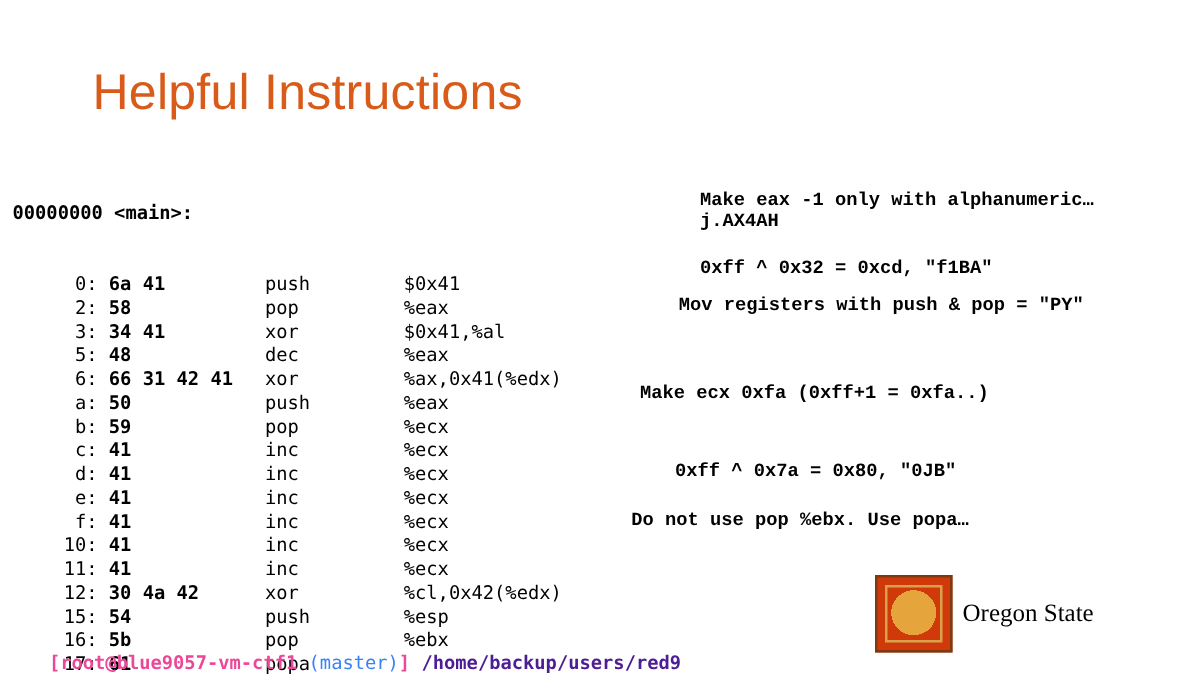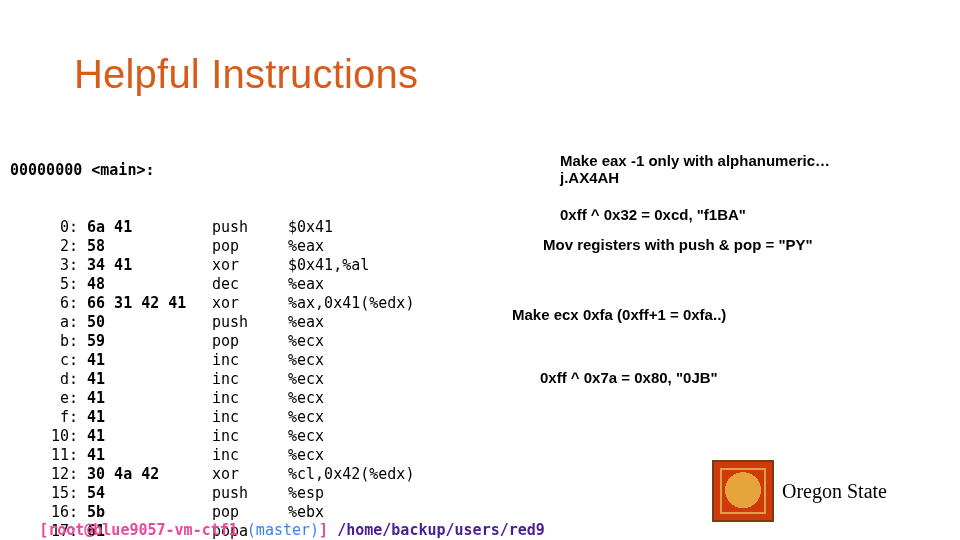--- a/index.html
+++ b/index.html
@@ -3,34 +3,34 @@
 <meta charset="utf-8">
 <style>
   * { margin: 0; padding: 0; box-sizing: border-box; }
   html, body { width: 960px; height: 540px; background: #fff; font-family: Arial, sans-serif; overflow: hidden; }
   .slide { position: relative; width: 960px; height: 540px; }
   .title { position: absolute; left: 74px; top: 52px; font-size: 40px; font-weight: 400; color: #d95b1a; letter-spacing: 0.2px; }
   .asm { position: absolute; left: 10px; top: 123px; font-family: "DejaVu Sans Mono","Consolas",monospace; font-size: 15px; line-height: 19px; color: #000; white-space: pre; }
   .asm .addr { display:inline-block; width:68px; text-align:right; }
   .asm .hex  { display:inline-block; width:134px;font-weight:bold; }
   .asm .mnem { display:inline-block; width:76px; }
-  .asm .arg  { display:inline-block; }
+  .asm .arg  { display:inline-block;margin-left:35px; }
   .terminal { position: absolute; left: 3px; top: 505px; font-family: "DejaVu Sans Mono","Consolas",monospace; font-size: 15px; line-height: 17px; white-space: pre; }
   .term-user { color: #ec4899; font-weight: bold; }
   .term-branch { color: #3b82f6; font-weight: normal; }
   .term-path { color: #4c1d95; font-weight: bold; }
   .term-str { color: #000; }
-  .annot { position: absolute; font-family: Liberation Sans, sans-serif; font-size: 15px; font-weight: bold; color: #000; line-height: 17px; }
+  .annot { position: absolute; font-family: Liberation Mono, monospace; font-size: 15px; font-weight: bold; color: #000; line-height: 17px; }
   .a1 { left: 560px; top: 152px; width: 320px; }
   .a2 { left: 560px; top: 206px; }
   .a3 { left: 543px; top: 236px; }
   .a4 { left: 512px; top: 306px; }
   .a5 { left: 540px; top: 369px; }
   .a6 { left: 505px; top: 408px; }
-  .logo { position: absolute; right: 12px; bottom: 18px; width: 236px; height: 62px; display:flex; align-items:center;text-align:right; }
+  .logo { position: absolute; right: 24px; bottom: 18px; width: 236px; height: 62px; display:flex; align-items:center;text-align:right; }
   .logo-badge { width: 62px; height: 62px; background: #d03a0b; border: 2px solid #7a3a12; position: relative; flex: none; }
   .logo-badge::before { content: ""; position: absolute; left: 6px; top: 6px; right: 6px; bottom: 6px; border: 2px solid #d8a24a; background: radial-gradient(circle at 50% 48%, #e6a43d 0 18px, transparent 18px); }
   .logo-text { margin-left: 8px; line-height: 0.95; }
   .logo-text .l1 { font-family: Georgia, "Times New Roman", serif; font-size: 20px; color: #000; display:block; }
   .logo-text .l2 { font-family: Georgia, "Times New Roman", serif; font-size: 26px; color: #d03a0b; display:block; }
 </style>
 </head>
 <body>
 
 <div class="slide">
@@ -40,20 +40,21 @@
   <div class="asm">
     <div><b>00000000 &lt;main&gt;:</b></div>
     <div id="asm-rows"><div><span class="addr">0:</span><span class="hex"> 6a 41</span><span class="mnem">push</span><span class="arg">$0x41</span></div><div><span class="addr">2:</span><span class="hex"> 58</span><span class="mnem">pop</span><span class="arg">%eax</span></div><div><span class="addr">3:</span><span class="hex"> 34 41</span><span class="mnem">xor</span><span class="arg">$0x41,%al</span></div><div><span class="addr">5:</span><span class="hex"> 48</span><span class="mnem">dec</span><span class="arg">%eax</span></div><div><span class="addr">6:</span><span class="hex"> 66 31 42 41</span><span class="mnem">xor</span><span class="arg">%ax,0x41(%edx)</span></div><div><span class="addr">a:</span><span class="hex"> 50</span><span class="mnem">push</span><span class="arg">%eax</span></div><div><span class="addr">b:</span><span class="hex"> 59</span><span class="mnem">pop</span><span class="arg">%ecx</span></div><div><span class="addr">c:</span><span class="hex"> 41</span><span class="mnem">inc</span><span class="arg">%ecx</span></div><div><span class="addr">d:</span><span class="hex"> 41</span><span class="mnem">inc</span><span class="arg">%ecx</span></div><div><span class="addr">e:</span><span class="hex"> 41</span><span class="mnem">inc</span><span class="arg">%ecx</span></div><div><span class="addr">f:</span><span class="hex"> 41</span><span class="mnem">inc</span><span class="arg">%ecx</span></div><div><span class="addr">10:</span><span class="hex"> 41</span><span class="mnem">inc</span><span class="arg">%ecx</span></div><div><span class="addr">11:</span><span class="hex"> 41</span><span class="mnem">inc</span><span class="arg">%ecx</span></div><div><span class="addr">12:</span><span class="hex"> 30 4a 42</span><span class="mnem">xor</span><span class="arg">%cl,0x42(%edx)</span></div><div><span class="addr">15:</span><span class="hex"> 54</span><span class="mnem">push</span><span class="arg">%esp</span></div><div><span class="addr">16:</span><span class="hex"> 5b</span><span class="mnem">pop</span><span class="arg">%ebx</span></div><div><span class="addr">17:</span><span class="hex"> 61</span><span class="mnem">popa</span><span class="arg"></span></div></div>
   </div>
 
   <div class="annot a1">Make eax -1 only with alphanumeric… j.AX4AH</div>
   <div class="annot a2">0xff ^ 0x32 = 0xcd, "f1BA"</div>
   <div class="annot a3">Mov registers with push &amp; pop = "PY"</div>
   <div class="annot a4">Make ecx 0xfa (0xff+1 = 0xfa..)</div>
   <div class="annot a5">0xff ^ 0x7a = 0x80, "0JB"</div>
+  <div class="annot a6">Do not use pop %ebx. Use popa…</div>
 
   <div class="terminal">
     <span class="term-user">[root@blue9057-vm-ctf1 </span><span class="term-branch">(master)</span><span class="term-user">] </span><span class="term-path">/home/backup/users/red9</span>
 <span class="term-str">'j.AX4AHf1BAPYAAAAAA0JBT[a2z'</span>
   </div>
 
   <div class="logo">
     <div class="logo-badge"></div>
     <div class="logo-text">
       <span class="l1">Oregon State</span>

